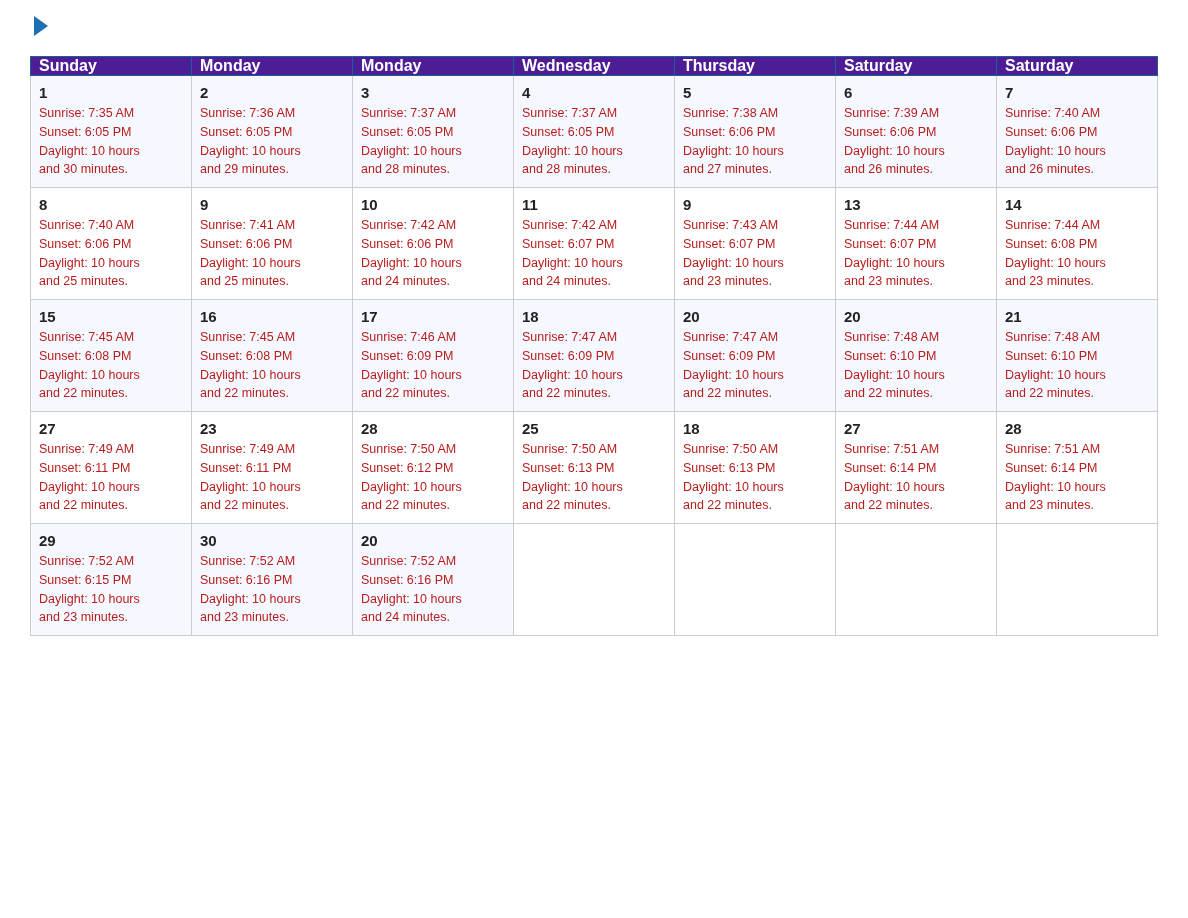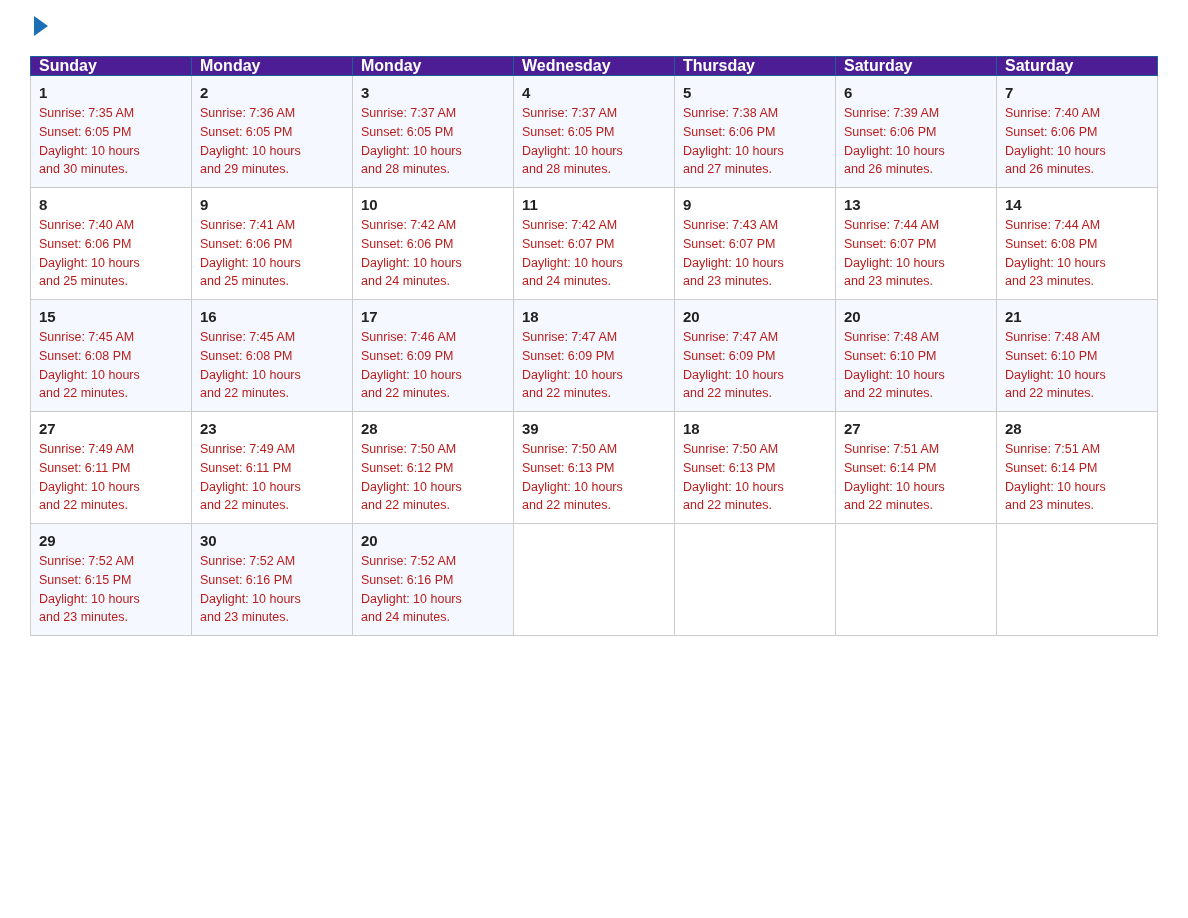--- a/index.html
+++ b/index.html
@@ -236,21 +236,21 @@
         </td>
         <td>
           <div class="day-number">23</div>
           <div class="day-info">Sunrise: 7:49 AM<br>Sunset: 6:11 PM<br>Daylight: 10 hours<br>and 22 minutes.</div>
         </td>
         <td>
           <div class="day-number">28</div>
           <div class="day-info">Sunrise: 7:50 AM<br>Sunset: 6:12 PM<br>Daylight: 10 hours<br>and 22 minutes.</div>
         </td>
         <td>
-          <div class="day-number">39</div>
+          <div class="day-number">25</div>
           <div class="day-info">Sunrise: 7:50 AM<br>Sunset: 6:13 PM<br>Daylight: 10 hours<br>and 22 minutes.</div>
         </td>
         <td>
           <div class="day-number">18</div>
           <div class="day-info">Sunrise: 7:50 AM<br>Sunset: 6:13 PM<br>Daylight: 10 hours<br>and 22 minutes.</div>
         </td>
         <td>
           <div class="day-number">27</div>
           <div class="day-info">Sunrise: 7:51 AM<br>Sunset: 6:14 PM<br>Daylight: 10 hours<br>and 22 minutes.</div>
         </td>

